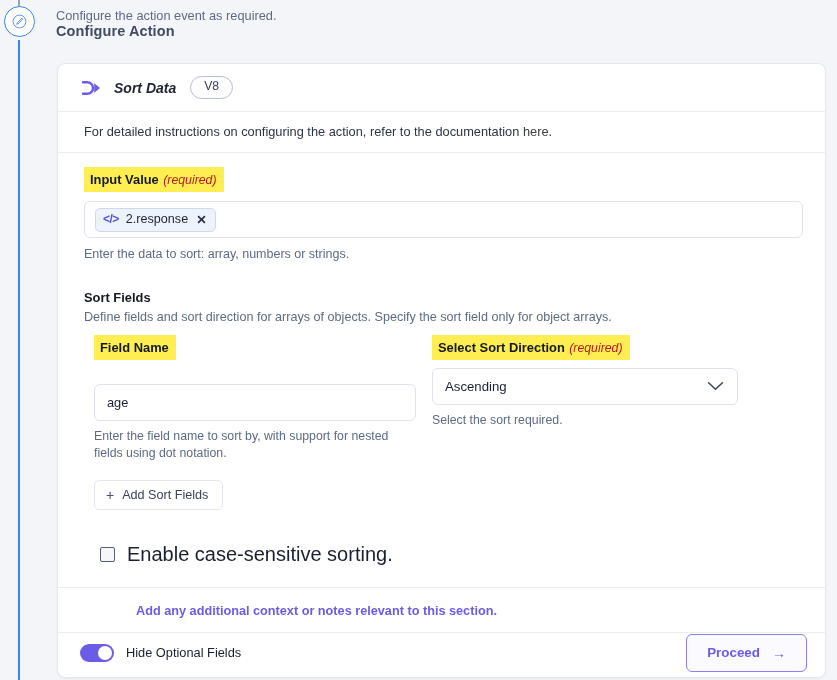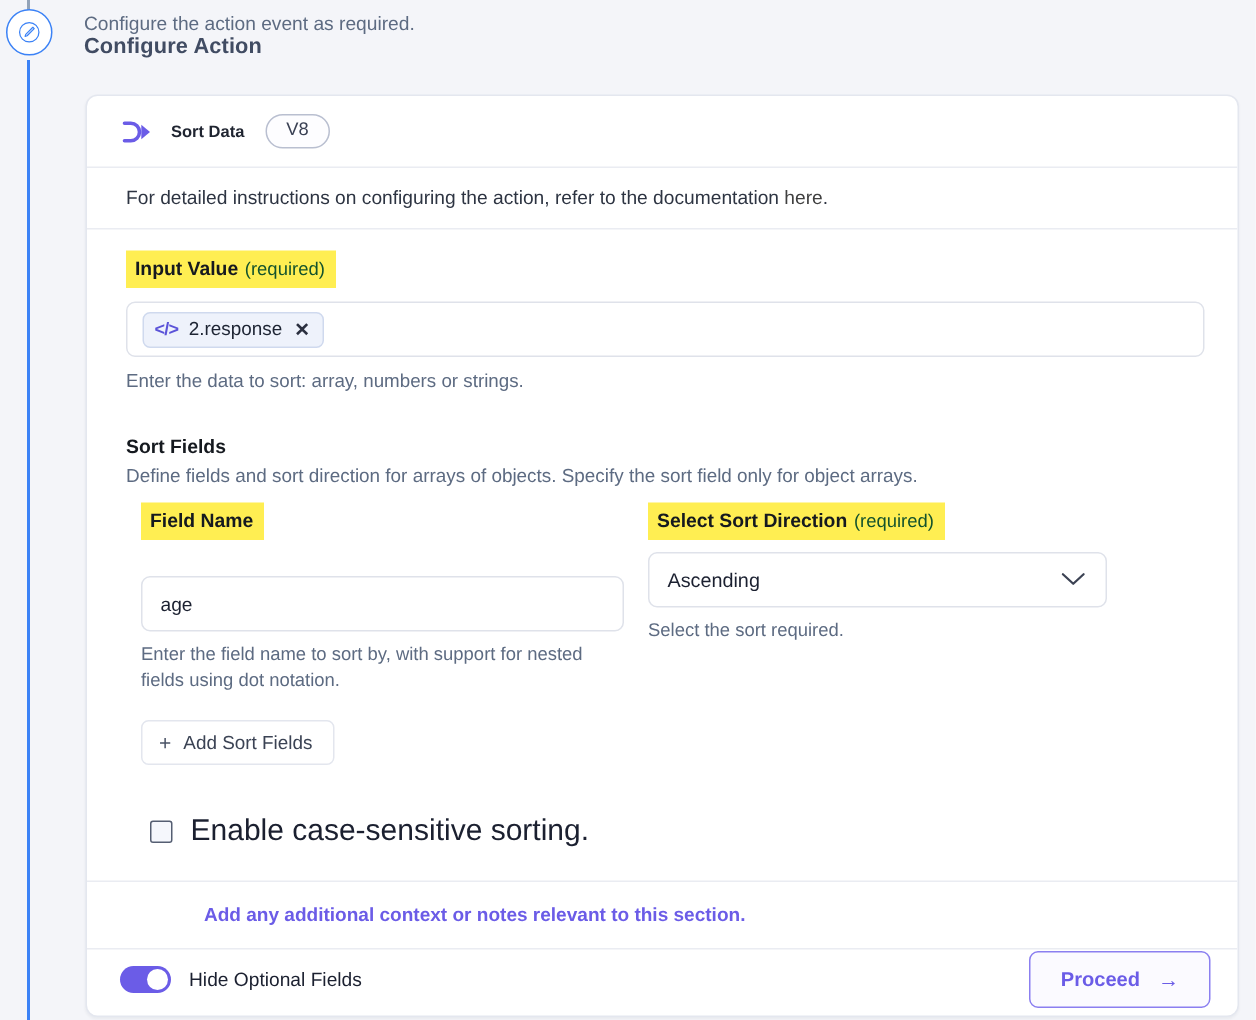--- a/index.html
+++ b/index.html
@@ -78,23 +78,24 @@
   .card-header {
     height: 48px;
     display: flex;
     align-items: center;
     padding: 0 22px;
     border-bottom: 1px solid #eaecf2;
     gap: 12px;
   }
   .flow-icon { width: 22px; height: 16px; display:block; }
   .card-title {
-    font-size: 11px;
+    font-size: 14px;
     font-weight: bold;
     color: #1f2430;
+    font-style: italic;
   }
   .version-pill {
     border: 1px solid #b9bfd0;
     border-radius: 20px;
     padding: 3px 13px 4px;
     font-size: 12.2px;
     color: #3a4154;
     background: #fdfdff;
     line-height: 1.1;
     margin-left: 2px;
@@ -118,22 +119,23 @@
     display: inline-block;
     padding: 3px 7px 4px 6px;
   }
   .lbl-strong {
     font-size: 12.9px;
     font-weight: bold;
     color: #15191f;
   }
   .lbl-req {
     font-size: 12.3px;
-    color: #14532d;
+    color: #b91c1c;
     font-weight: normal;
+    font-style: italic;
   }
 
   .text-field {
     width: 100%;
     height: 36px;
     border: 1px solid #dfe2ea;
     border-radius: 6px;
     background: #fff;
     display: flex;
     align-items: center;

